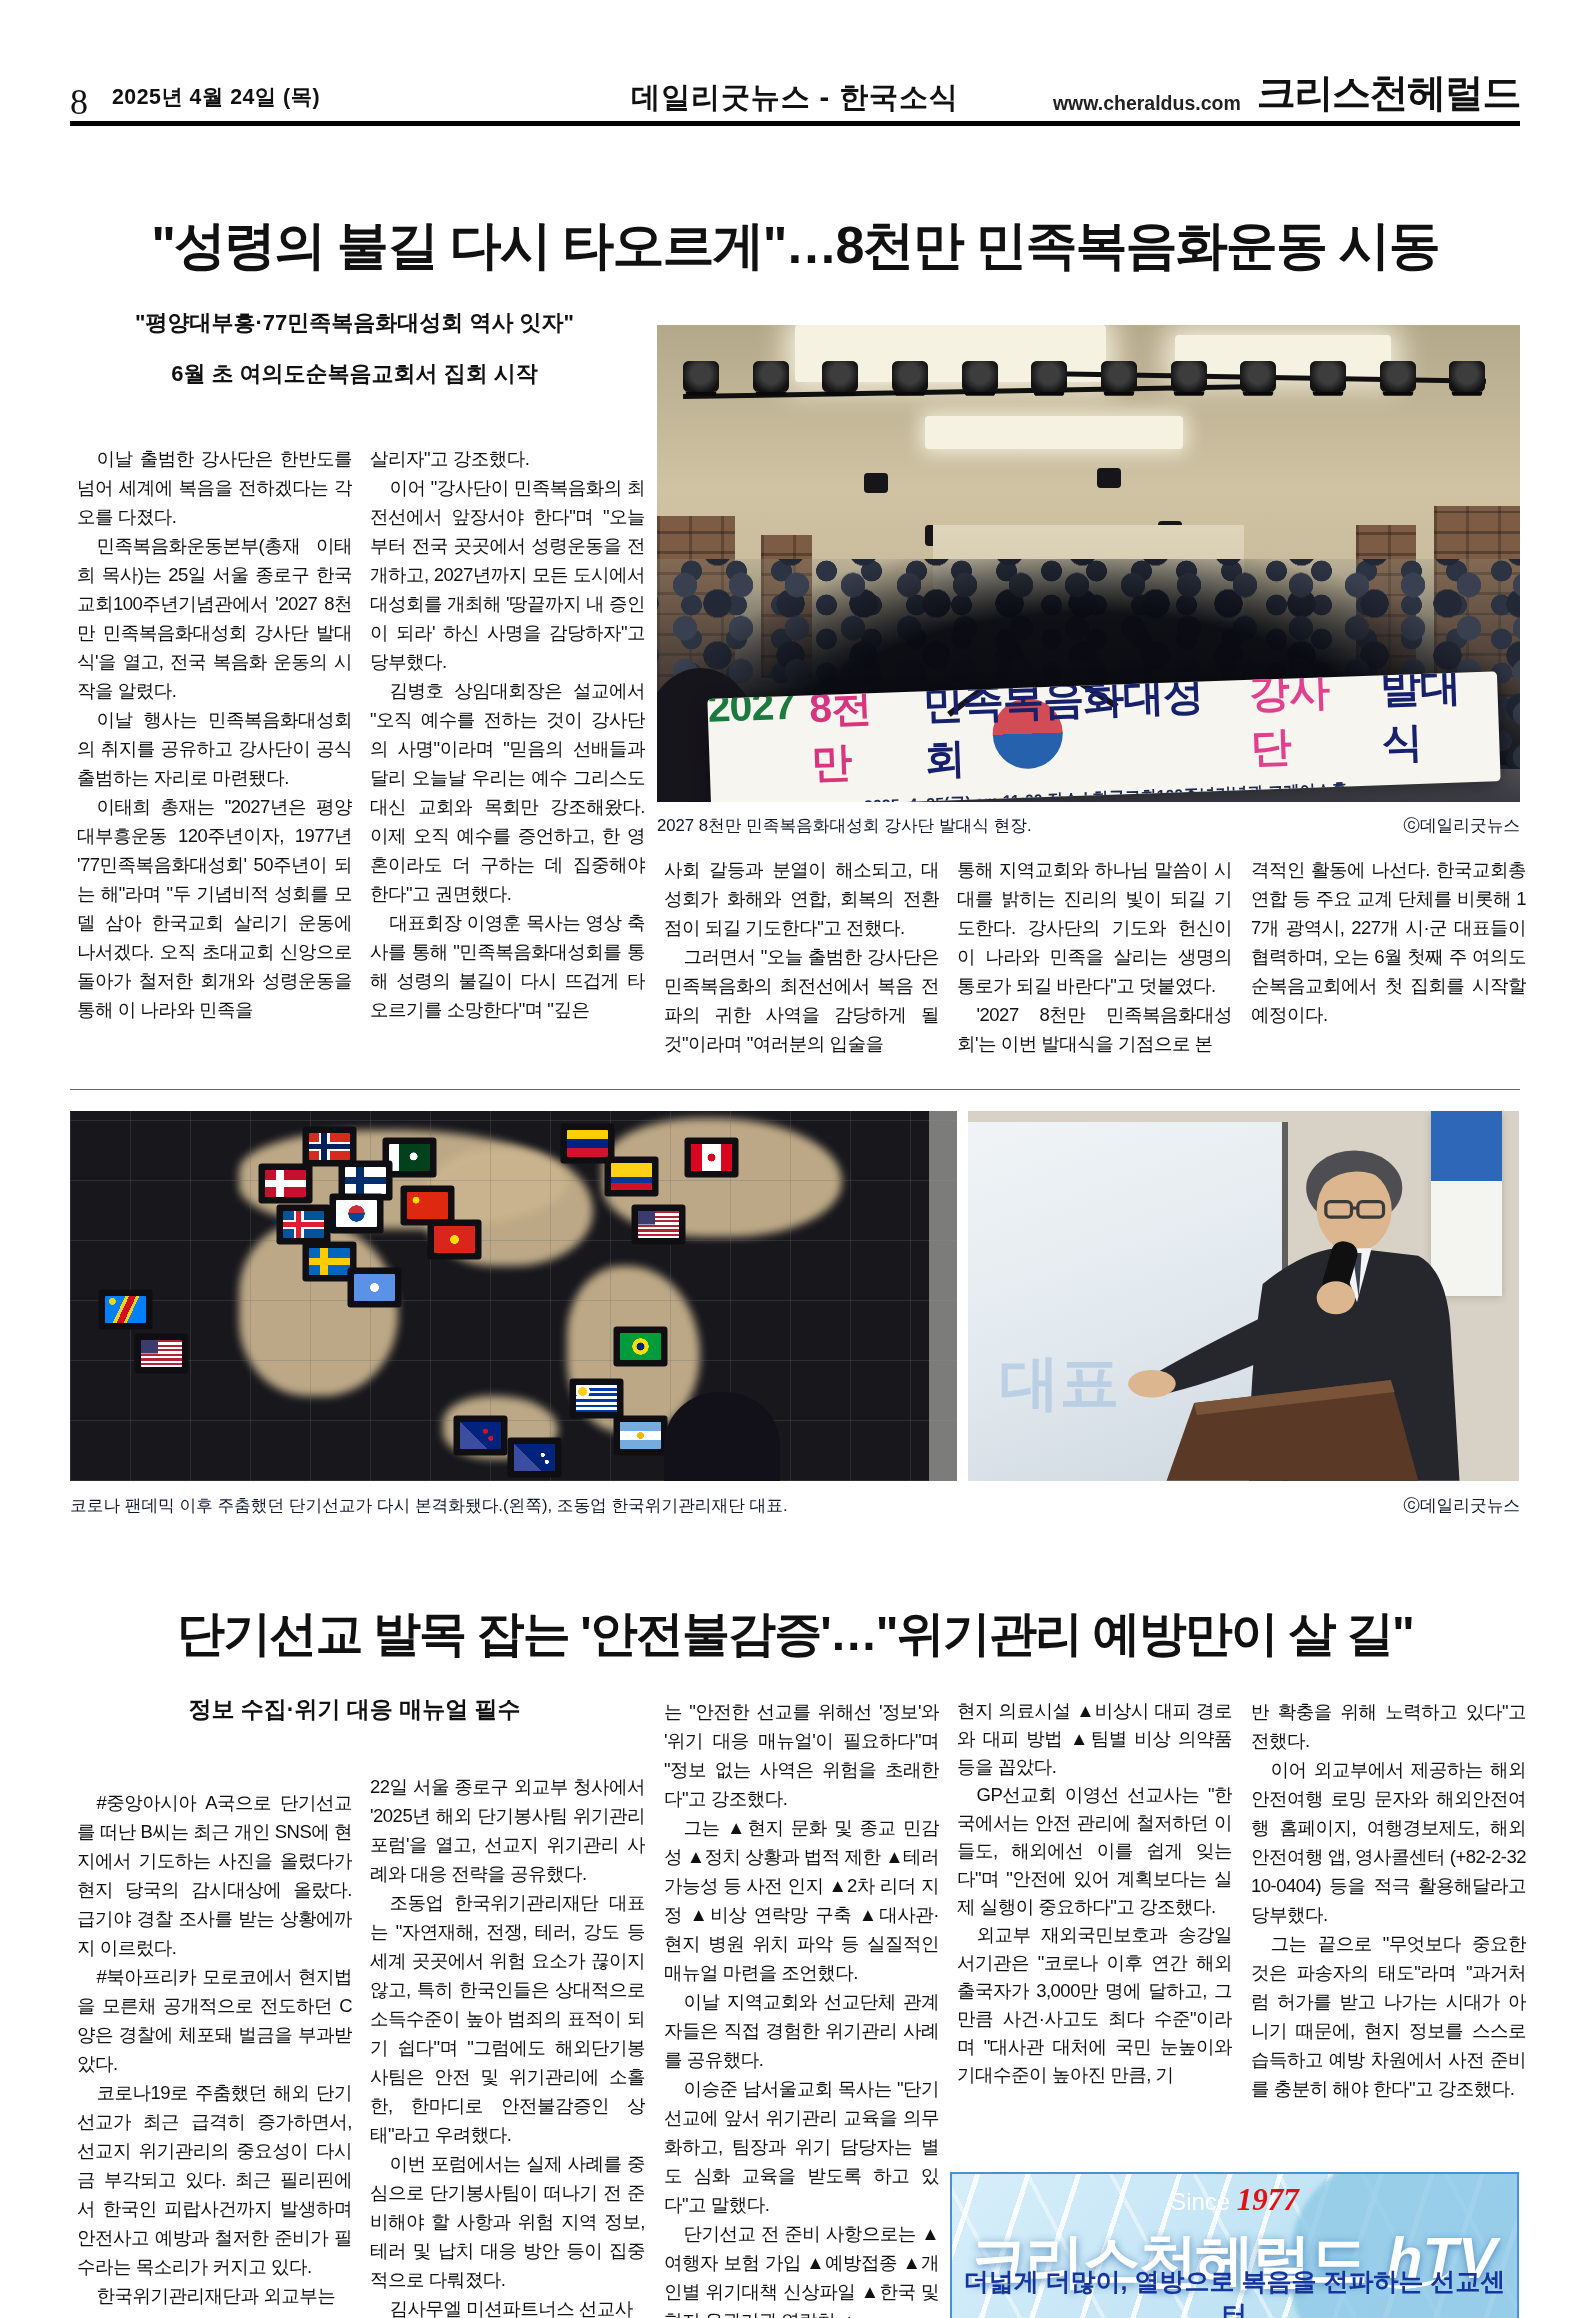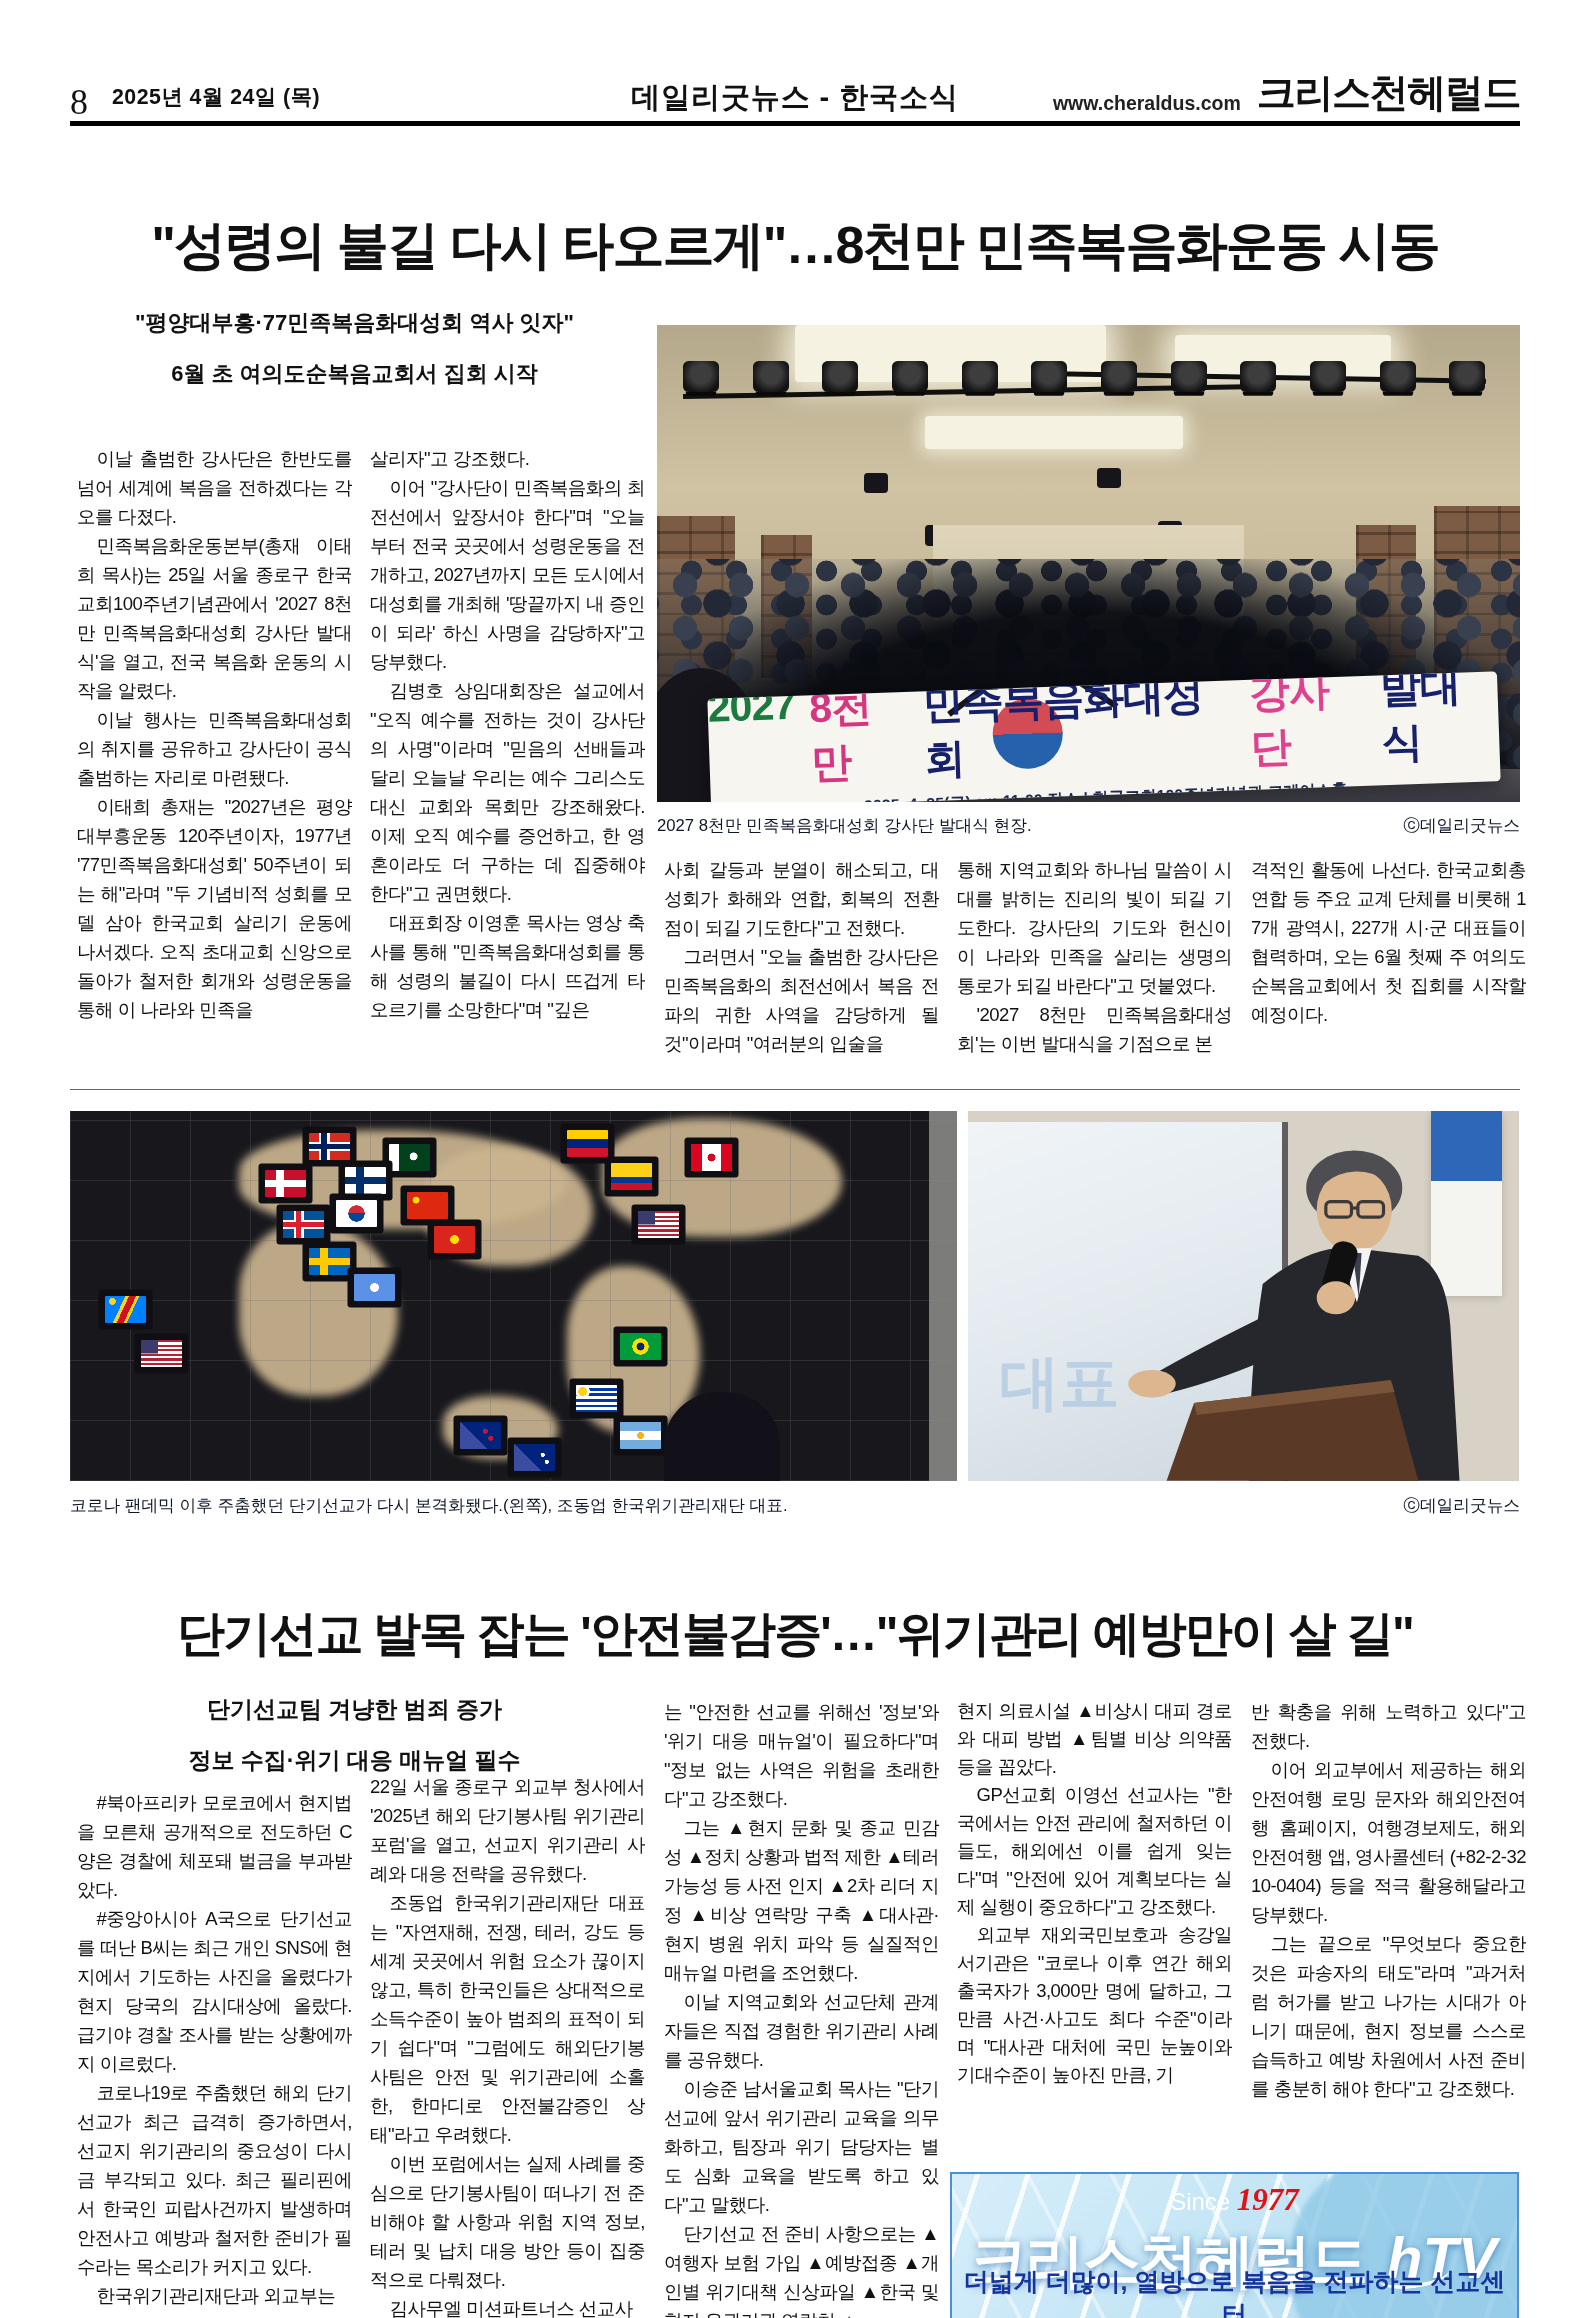--- a/index.html
+++ b/index.html
@@ -313,27 +313,26 @@
 </div>
 
 <div class="caption-row" id="mid-caption-row">
   <span>코로나 팬데믹 이후 주춤했던 단기선교가 다시 본격화됐다.(왼쪽), 조동업 한국위기관리재단 대표.</span>
   <span class="credit">ⓒ데일리굿뉴스</span>
 </div>
 
 <h1 class="headline" id="a2-headline">단기선교 발목 잡는 '안전불감증'…"위기관리 예방만이 살 길"</h1>
 
 <div class="subheads" id="a2-subheads">
-  <p class="sh">단기선교팀 겨냥한 범죄 증가</p>
   <p class="sh">정보 수집·위기 대응 매뉴얼 필수</p>
 </div>
 
 <div class="col" id="a2-col1">
+    <p>#중앙아시아 A국으로 단기선교를 떠난 B씨는 최근 개인 SNS에 현지에서 기도하는 사진을 올렸다가 현지 당국의 감시대상에 올랐다. 급기야 경찰 조사를 받는 상황에까지 이르렀다.</p>
     <p>#북아프리카 모로코에서 현지법을 모른채 공개적으로 전도하던 C양은 경찰에 체포돼 벌금을 부과받았다.</p>
-    <p>#중앙아시아 A국으로 단기선교를 떠난 B씨는 최근 개인 SNS에 현지에서 기도하는 사진을 올렸다가 현지 당국의 감시대상에 올랐다. 급기야 경찰 조사를 받는 상황에까지 이르렀다.</p>
     <p>코로나19로 주춤했던 해외 단기선교가 최근 급격히 증가하면서, 선교지 위기관리의 중요성이 다시금 부각되고 있다. 최근 필리핀에서 한국인 피랍사건까지 발생하며 안전사고 예방과 철저한 준비가 필수라는 목소리가 커지고 있다.</p>
     <p>한국위기관리재단과 외교부는</p>
   </div>
 <div class="col" id="a2-col2">
     <p class="noindent">22일 서울 종로구 외교부 청사에서 '2025년 해외 단기봉사팀 위기관리 포럼'을 열고, 선교지 위기관리 사례와 대응 전략을 공유했다.</p>
     <p>조동업 한국위기관리재단 대표는 "자연재해, 전쟁, 테러, 강도 등 세계 곳곳에서 위험 요소가 끊이지 않고, 특히 한국인들은 상대적으로 소득수준이 높아 범죄의 표적이 되기 쉽다"며 "그럼에도 해외단기봉사팀은 안전 및 위기관리에 소홀한, 한마디로 안전불감증인 상태"라고 우려했다.</p>
     <p>이번 포럼에서는 실제 사례를 중심으로 단기봉사팀이 떠나기 전 준비해야 할 사항과 위험 지역 정보, 테러 및 납치 대응 방안 등이 집중적으로 다뤄졌다.</p>
     <p>김사무엘 미션파트너스 선교사</p>
   </div>
 <div class="col" id="a2-col3">

